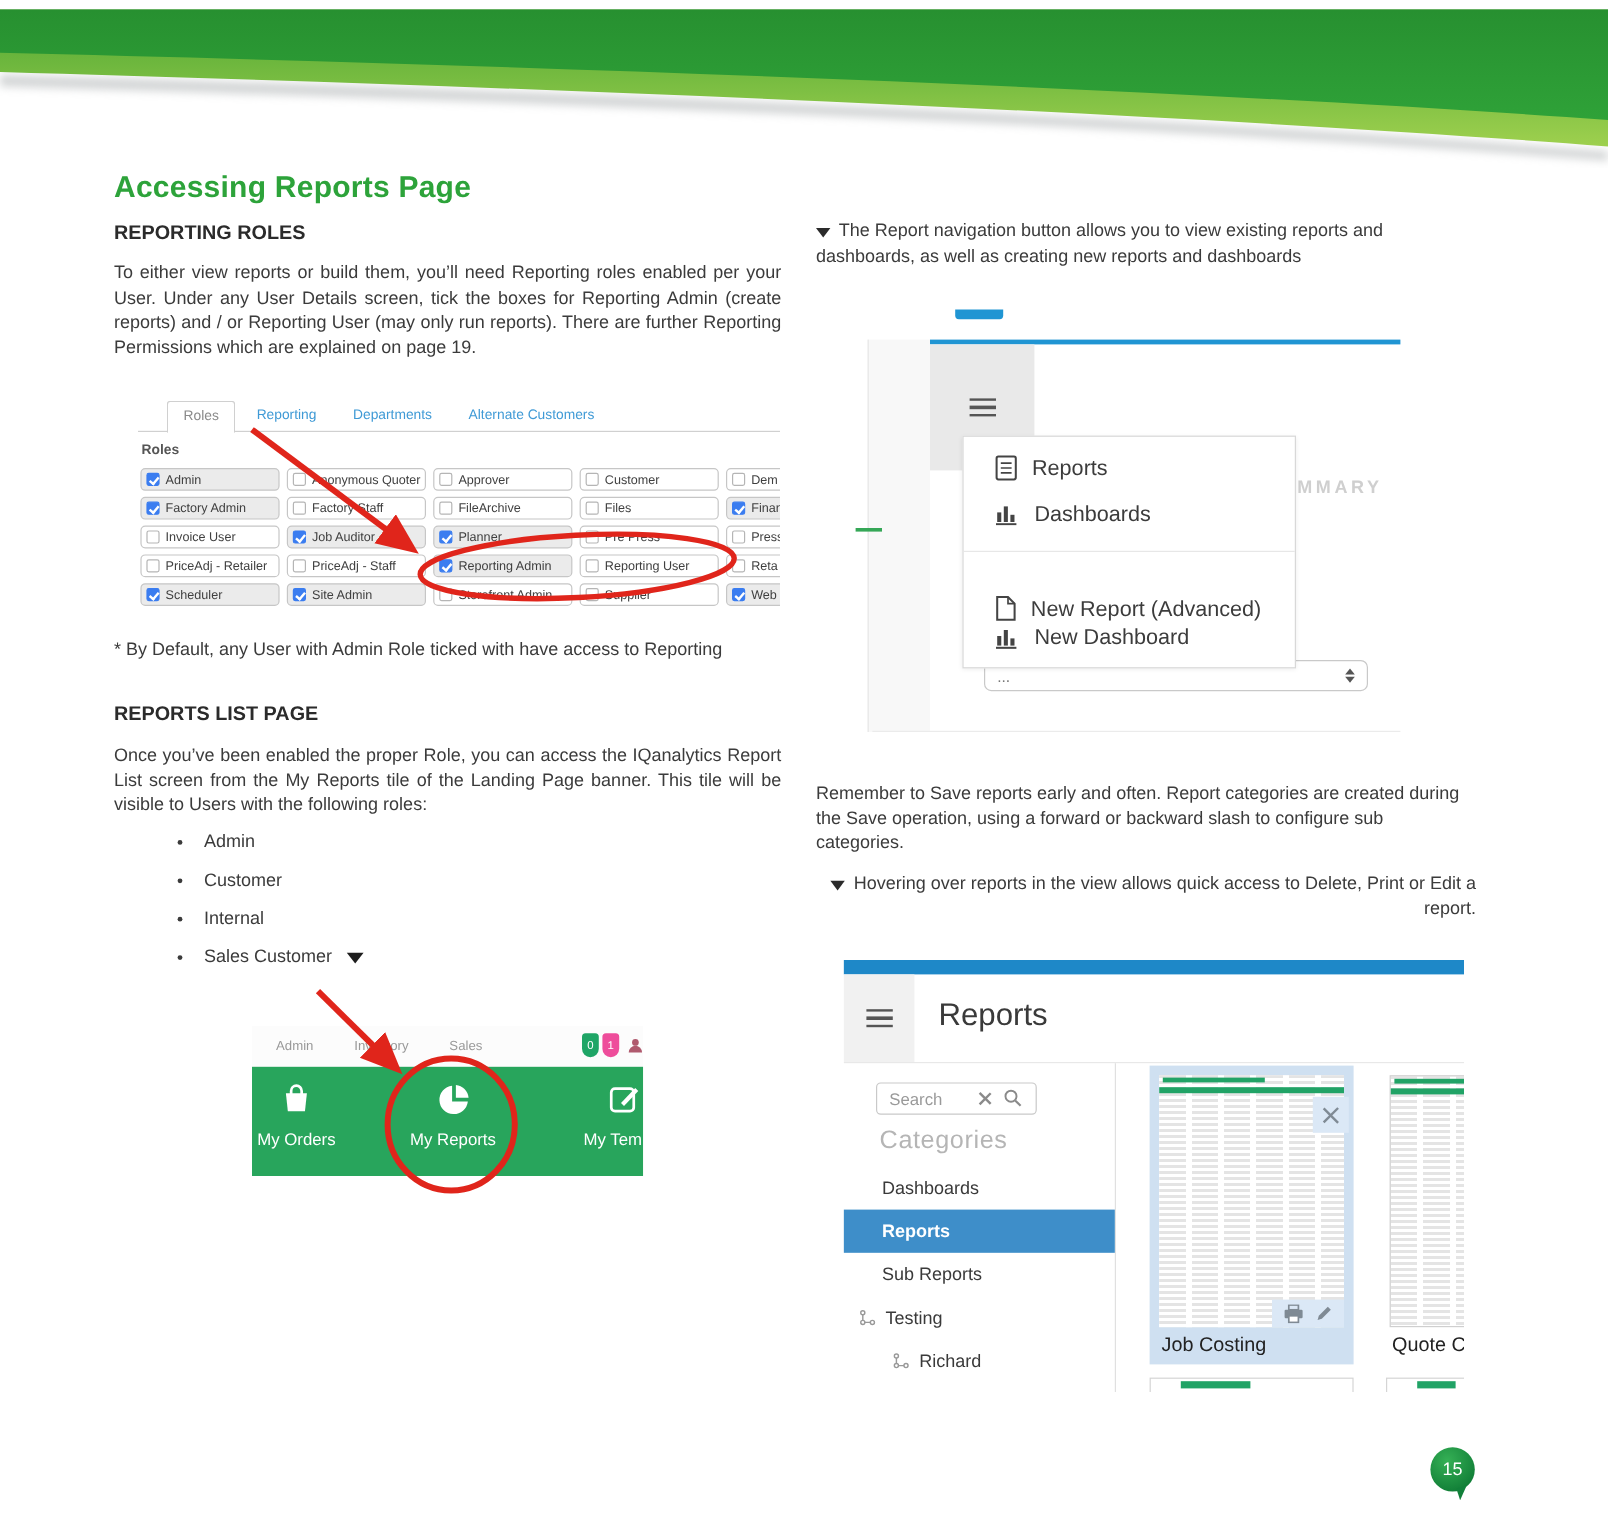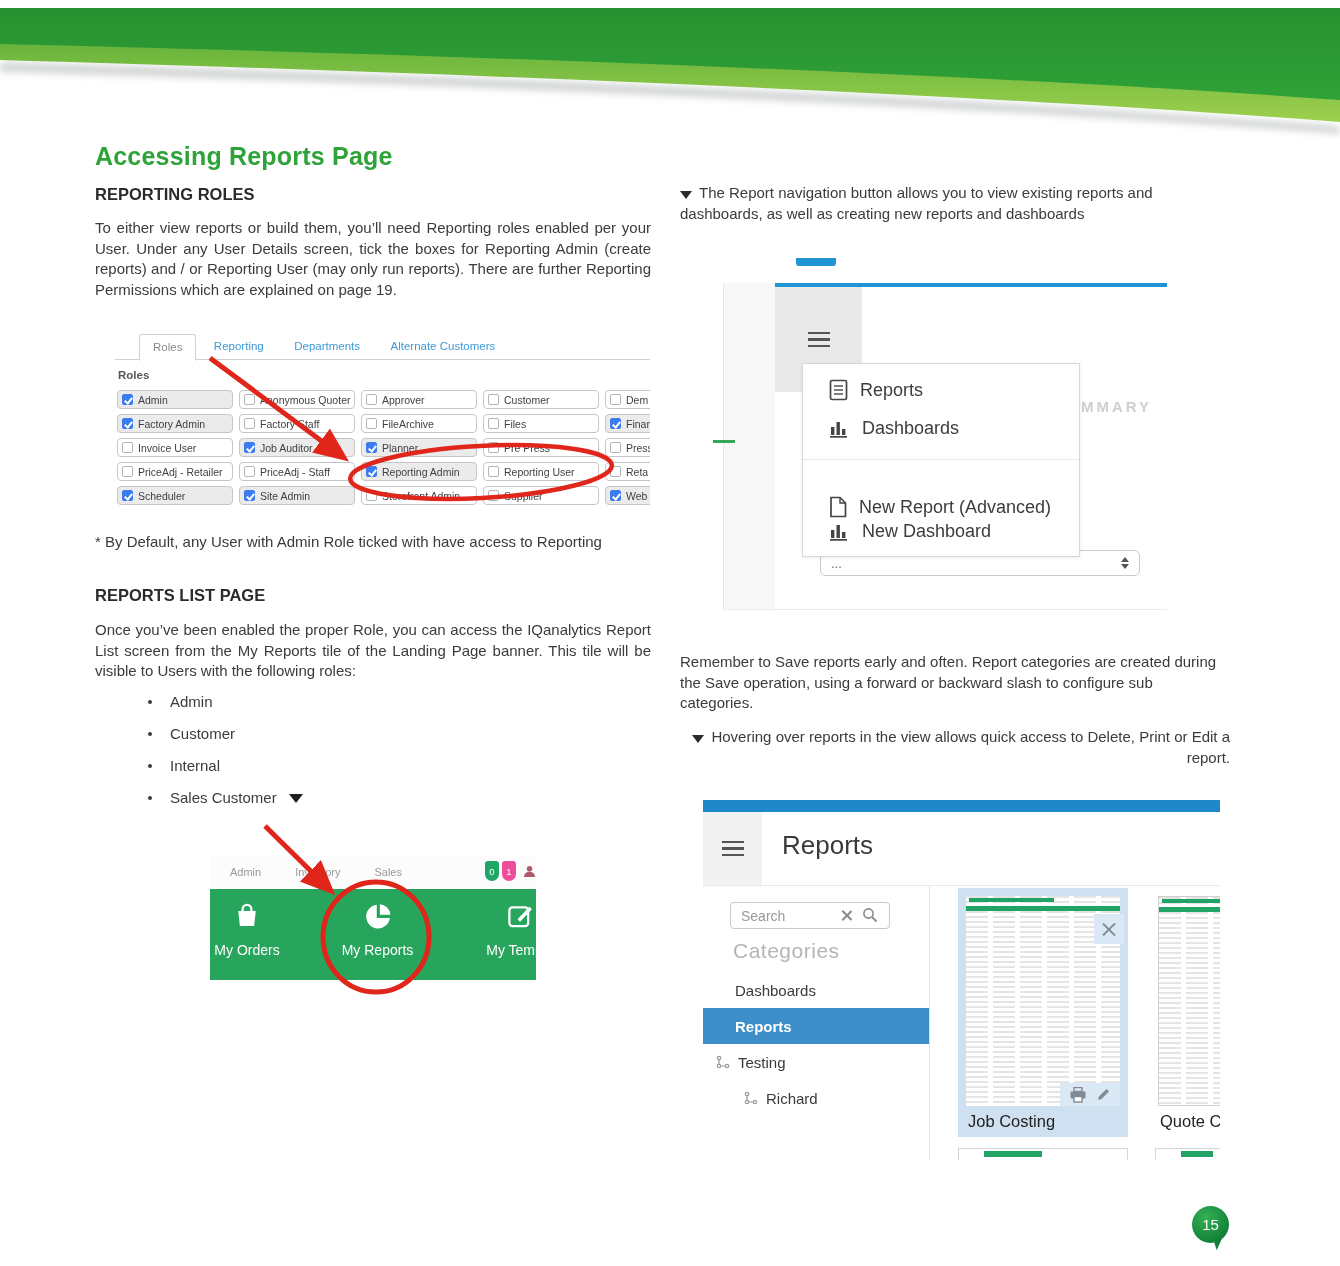--- a/index.html
+++ b/index.html
@@ -92,21 +92,21 @@
   .nav-bottomline { position:absolute; left:14px; right:0; bottom:0; height:1px; background:#ebebeb; }
 
   
   .rep-shot { position:absolute; left:703px; top:797px; width:517px; height:363px; background:#fff; overflow:hidden; }
   .rep-bluebar { position:absolute; left:0; top:3px; right:0; height:12px; background:#1e88c8; }
   .rep-hambox { position:absolute; left:0; top:15px; width:59px; height:73px; background:#f1f1f1; }
   .rep-hambox .hamburger { position:absolute; left:19px; top:29px; }
   .rep-title { position:absolute; left:79px; top:33px; font-size:26px; color:#3a3a3a; }
   .rep-hdrline { position:absolute; left:0; top:88px; right:0; height:1px; background:#e8e8e8; }
   .rep-sidebar-div { position:absolute; left:226px; top:89px; bottom:0; width:1px; background:#e0e0e0; }
-  .search-wrap { position:absolute; left:27px; top:105px; width:160px; height:27px; }
+  .search-wrap { position:absolute; left:27px; top:105px; width:134px; height:27px; }
   .search-wrap input { width:100%; height:100%; border:1px solid #c9c9c9; border-radius:4px; padding:0 54px 0 10px;
                        font-size:14px; color:#555; font-family:"Liberation Sans",sans-serif; outline:none; }
   .search-wrap input::placeholder { color:#9a9a9a; }
   .icon-x { position:absolute; width:11px; height:11px; }
   .icon-x::before, .icon-x::after { content:''; position:absolute; left:5px; top:-1px; width:1.6px; height:13px; background:#8a8a8a; }
   .icon-x::before { transform:rotate(45deg); } .icon-x::after { transform:rotate(-45deg); }
   .search-clear { right:38px; top:8px; }
   .search-mag { position:absolute; right:12px; top:5px; }
   .cats-heading { position:absolute; left:30px; top:142px; font-size:21px; font-weight:300; color:#b5b5b5; letter-spacing:.5px; }
   .cats { position:absolute; left:0; top:175px; width:226px; }
@@ -491,20 +491,24 @@
         <div class="cat-item">
 
           <span>Dashboards</span>
         </div>
 
         <div class="cat-item selected">
 
           <span>Reports</span>
         </div>
 
+        <div class="cat-item">
+
+          <span>Sub Reports</span>
+        </div>
 
         <div class="cat-item with-icon">
           <svg class="branch-icon" width="14" height="14" viewBox="0 0 14 14">
             <circle cx="3" cy="3" r="1.7" fill="none" stroke="#999" stroke-width="1.2"></circle>
             <circle cx="3" cy="11" r="1.7" fill="none" stroke="#999" stroke-width="1.2"></circle>
             <circle cx="11" cy="11" r="1.7" fill="none" stroke="#999" stroke-width="1.2"></circle>
             <path d="M3 4.7 V9.3 M4.7 11 H9.3" fill="none" stroke="#999" stroke-width="1.2"></path>
           </svg>
           <span>Testing</span>
         </div>

